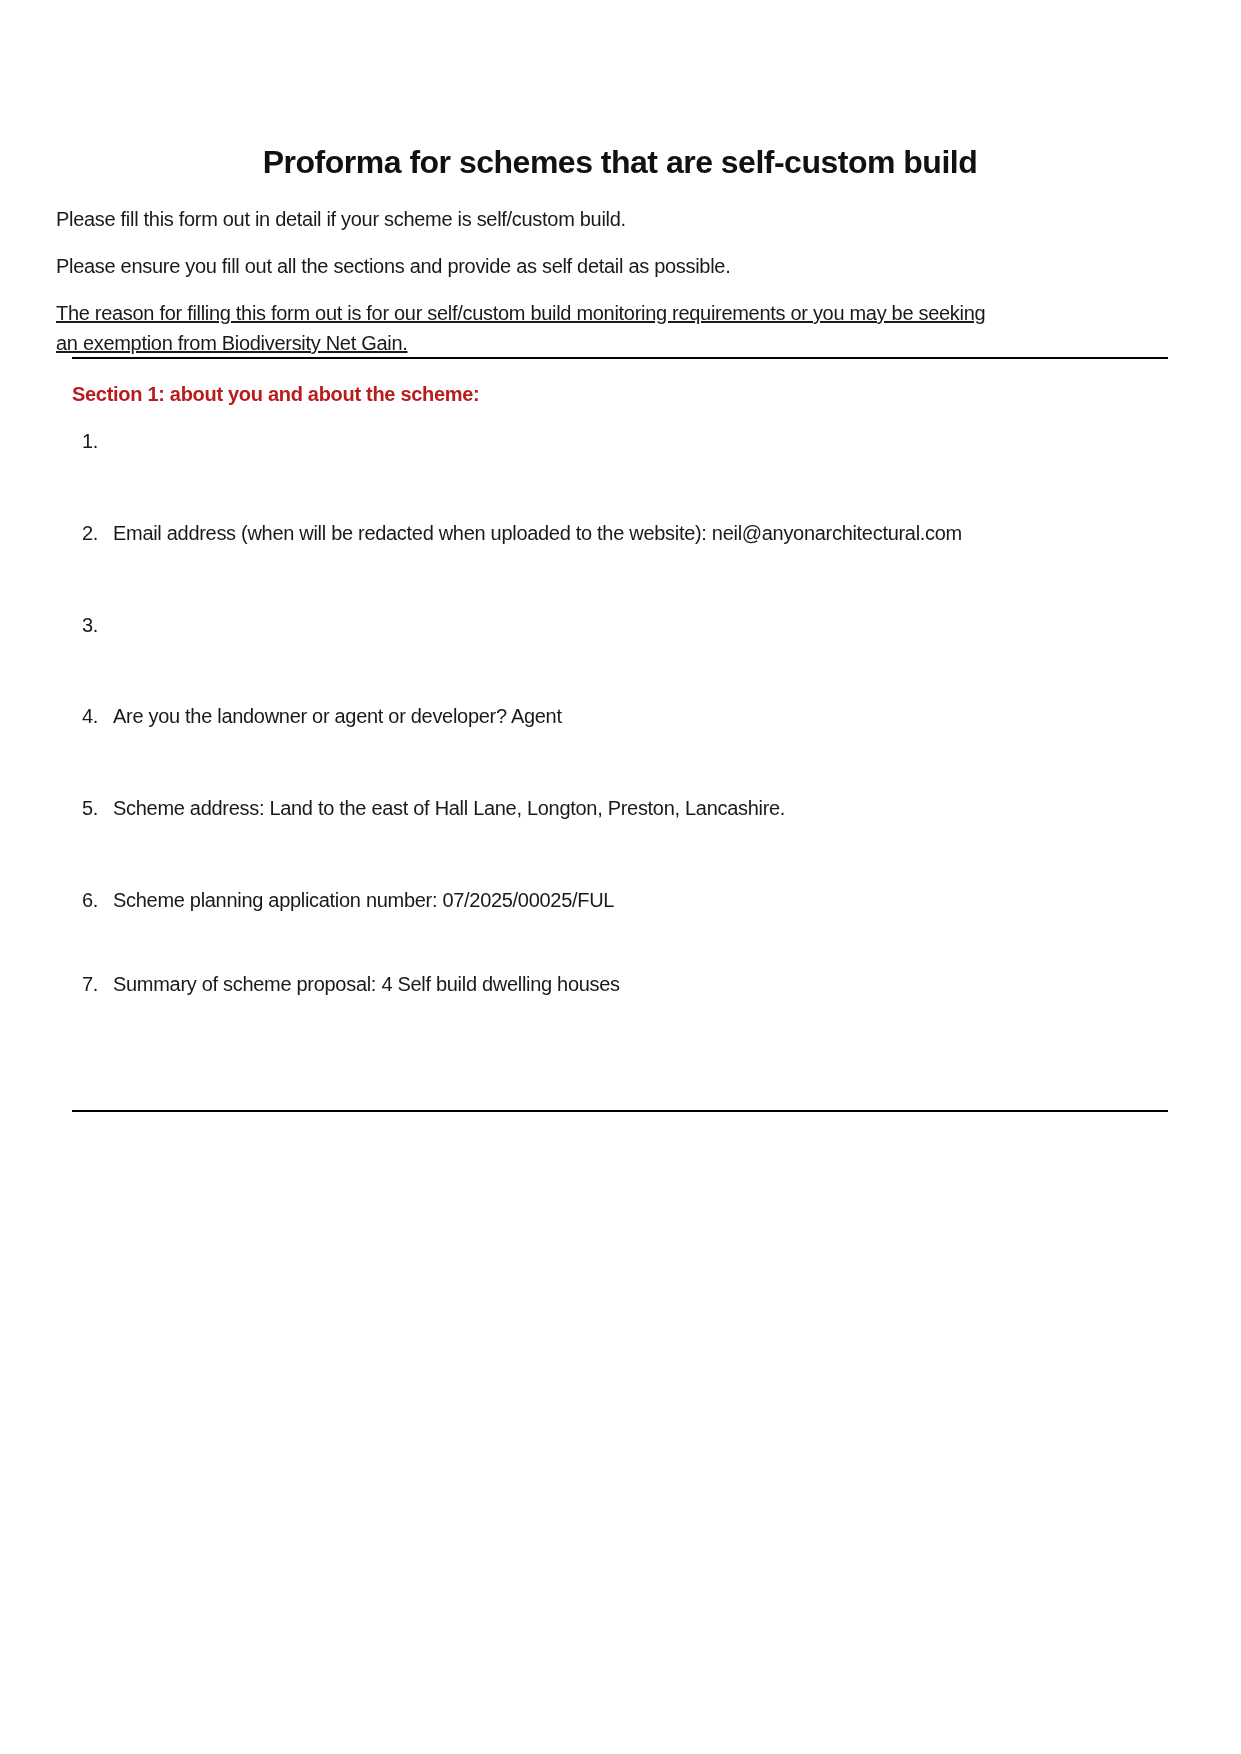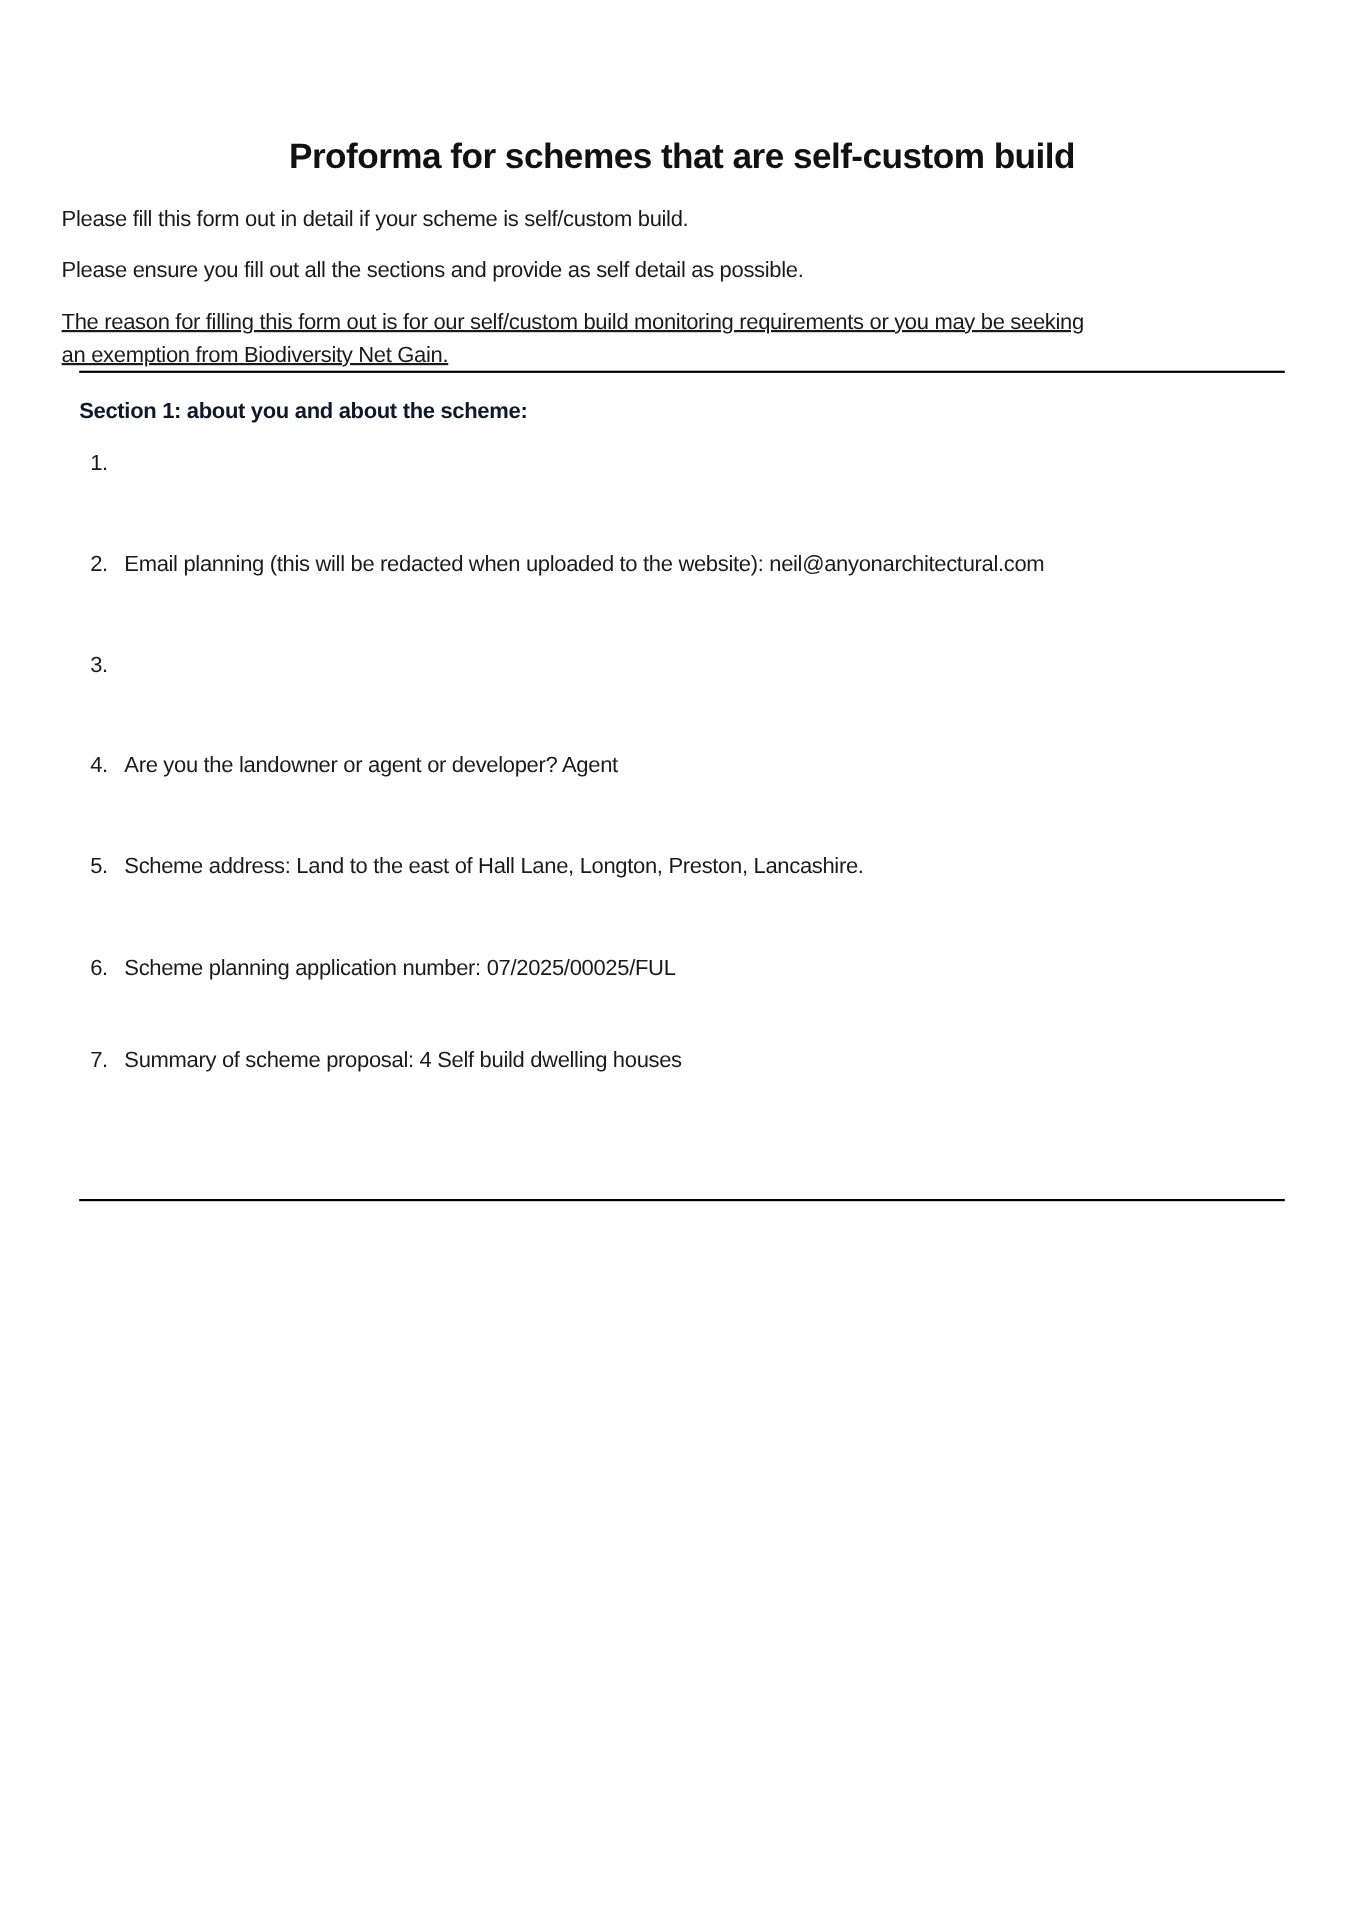--- a/index.html
+++ b/index.html
@@ -8,20 +8,21 @@
     background: #ffffff;
   }
   .page {
     position: relative;
     width: 1241px;
     height: 1570px;
     background: #ffffff;
     font-family: "Liberation Sans", "DejaVu Sans", sans-serif;
     color: #1a1a1a;
     overflow: hidden;
+    margin-top: 20px;
   }
   .doc-title {
     position: absolute;
     top: 122px;
     left: 72px;
     width: 1096px;
     text-align: center;
     font-size: 32px;
     font-weight: 700;
     color: #111111;
@@ -52,21 +53,21 @@
   .rule-2 { top: 1090px; }
   .section-heading {
     position: absolute;
     top: 359px;
     left: 72px;
     width: 1096px;
     font-size: 20px;
     font-weight: 700;
     letter-spacing: -0.3px;
     line-height: 30px;
-    color: #0f172a;
+    color: #b91c1c;
     white-space: nowrap;
   }
   .list-item {
     position: absolute;
     left: 82px;
     width: 1110px;
     display: flex;
     align-items: flex-start;
     font-size: 20px;
     line-height: 30px;
@@ -116,21 +117,21 @@
   <div class="rule rule-1"></div>
 
   <div class="section-heading">Section 1: about you and about the scheme:</div>
 
   <div class="list-item item-1">
     <span class="item-number">1.</span>
   </div>
 
   <div class="list-item item-2">
     <span class="item-number">2.</span>
-    <span class="item-text">Email planning (this will be redacted when uploaded to the website): neil@anyonarchitectural.com</span>
+    <span class="item-text">Email address (when will be redacted when uploaded to the website): neil@anyonarchitectural.com</span>
   </div>
 
   <div class="list-item item-3">
     <span class="item-number">3.</span>
   </div>
 
   <div class="list-item item-4">
     <span class="item-number">4.</span>
     <span class="item-text">Are you the landowner or agent or developer? Agent</span>
   </div>

